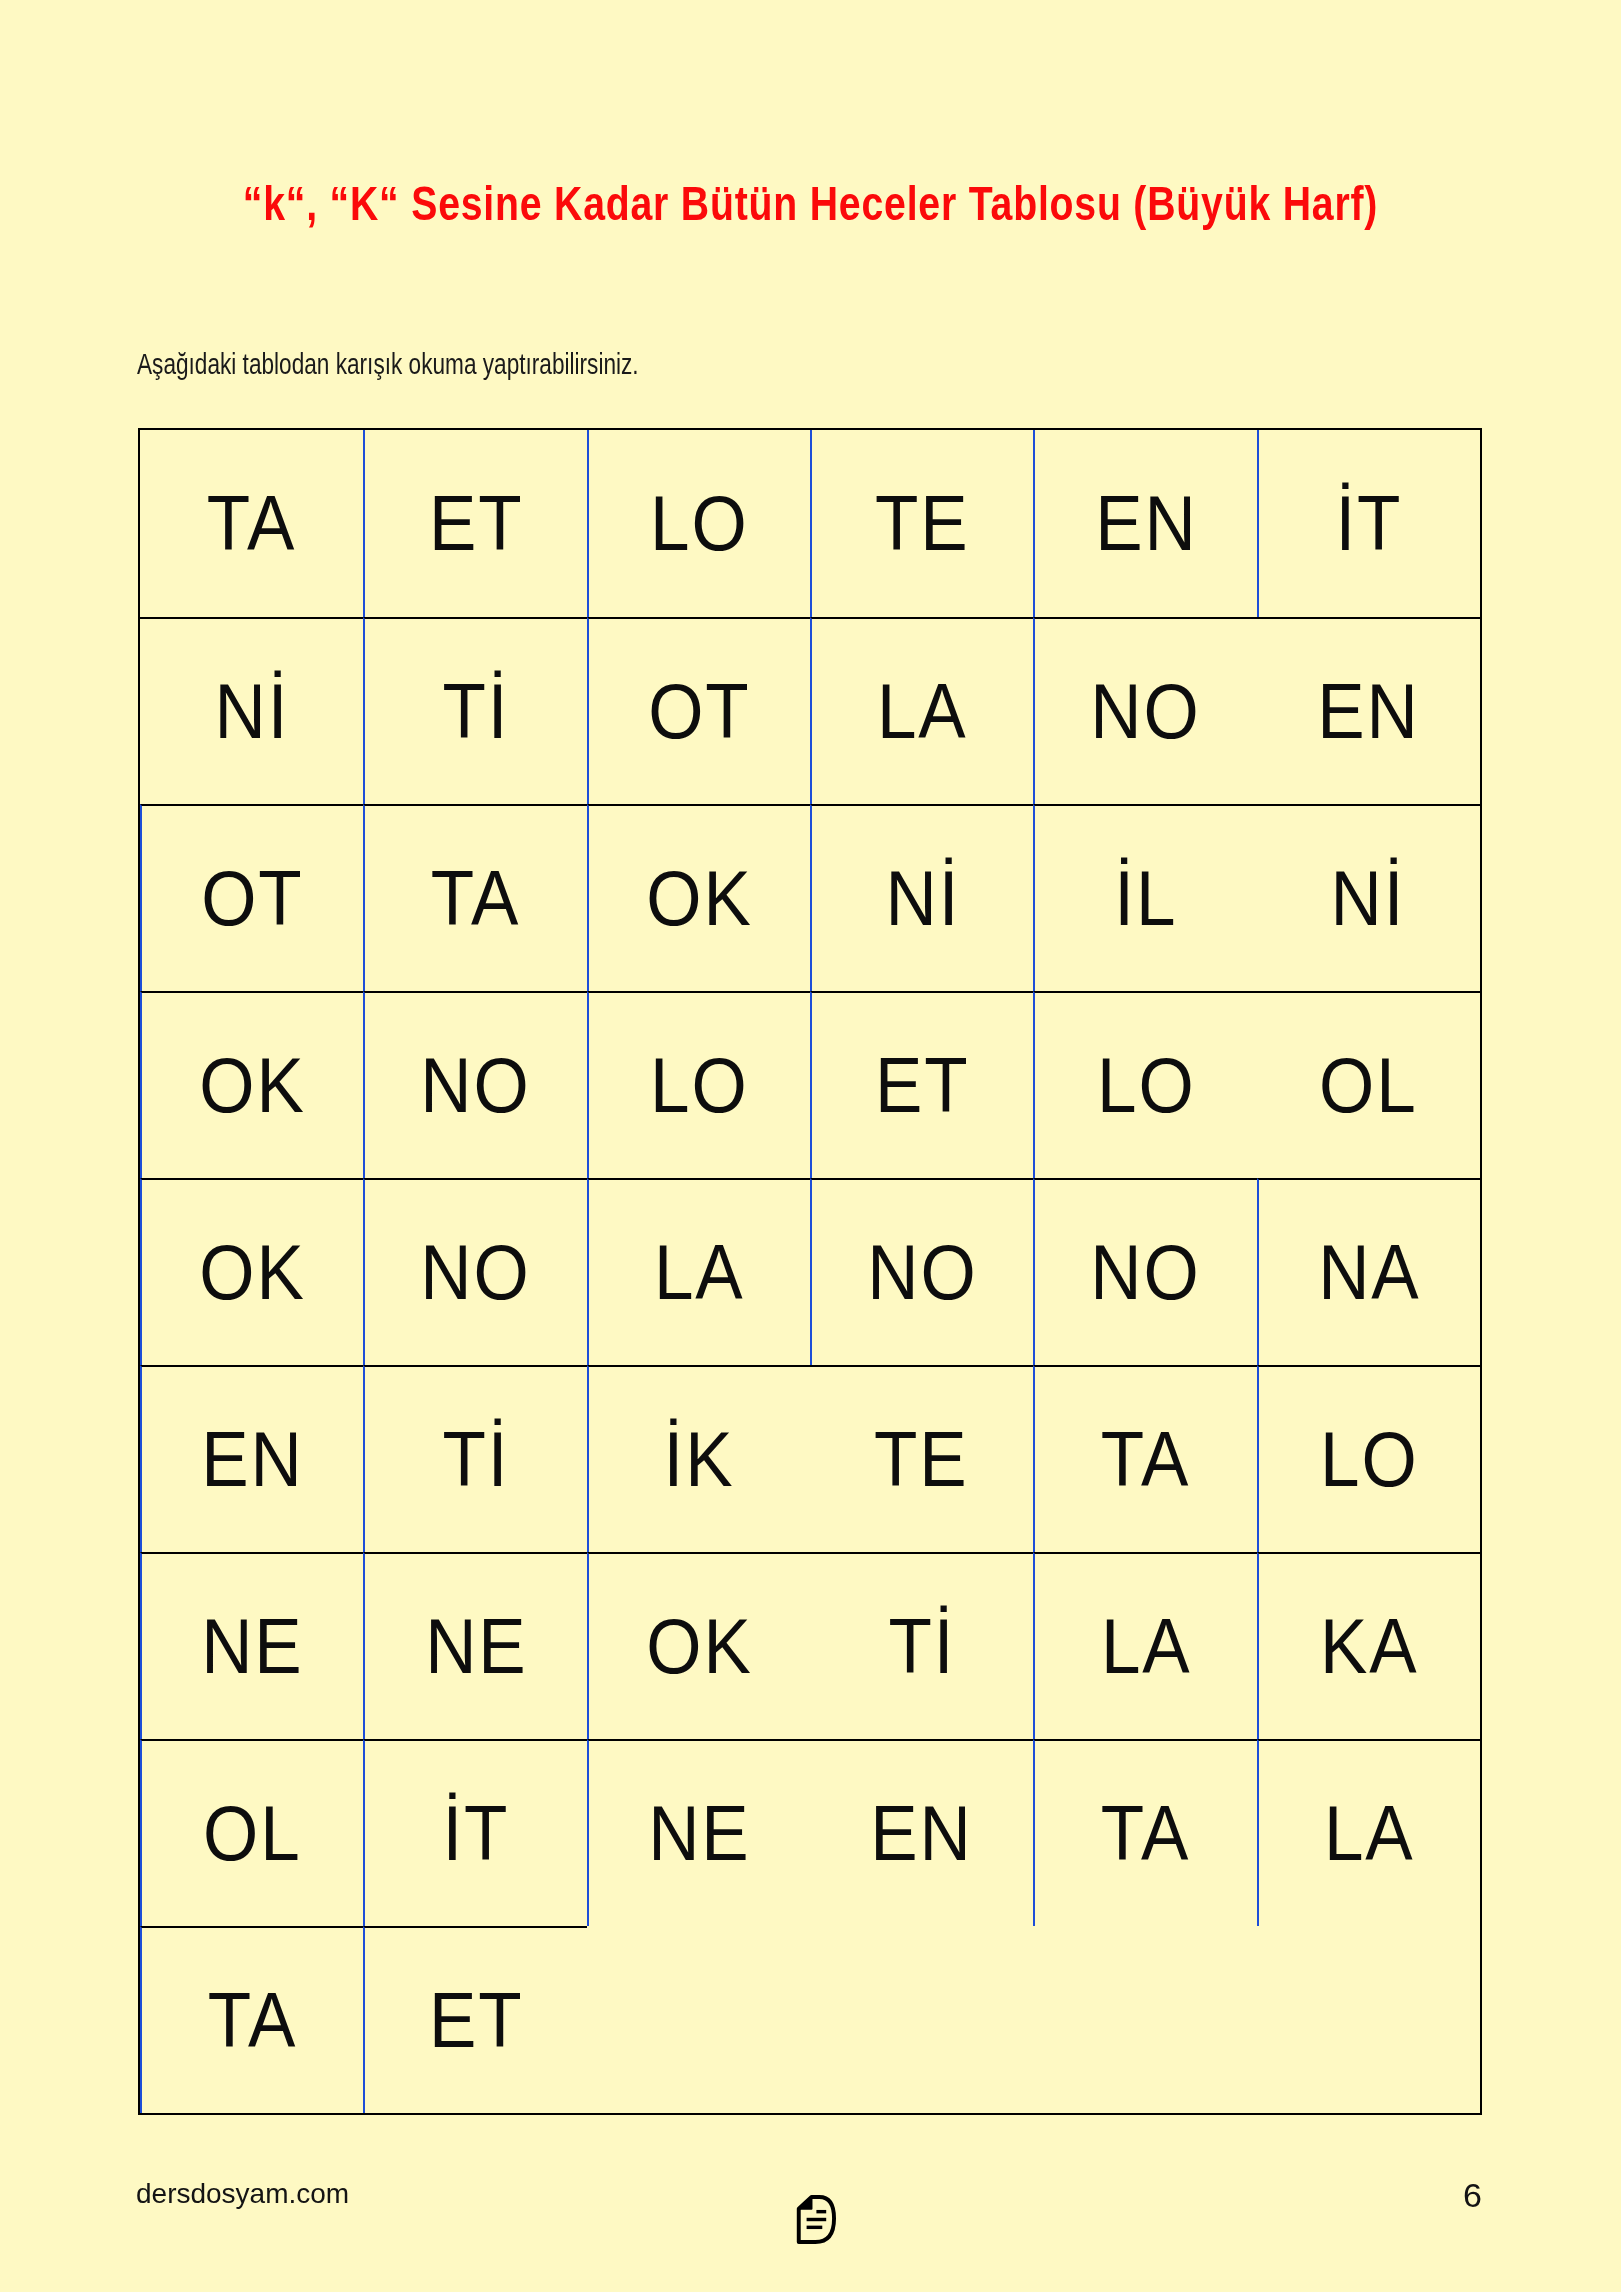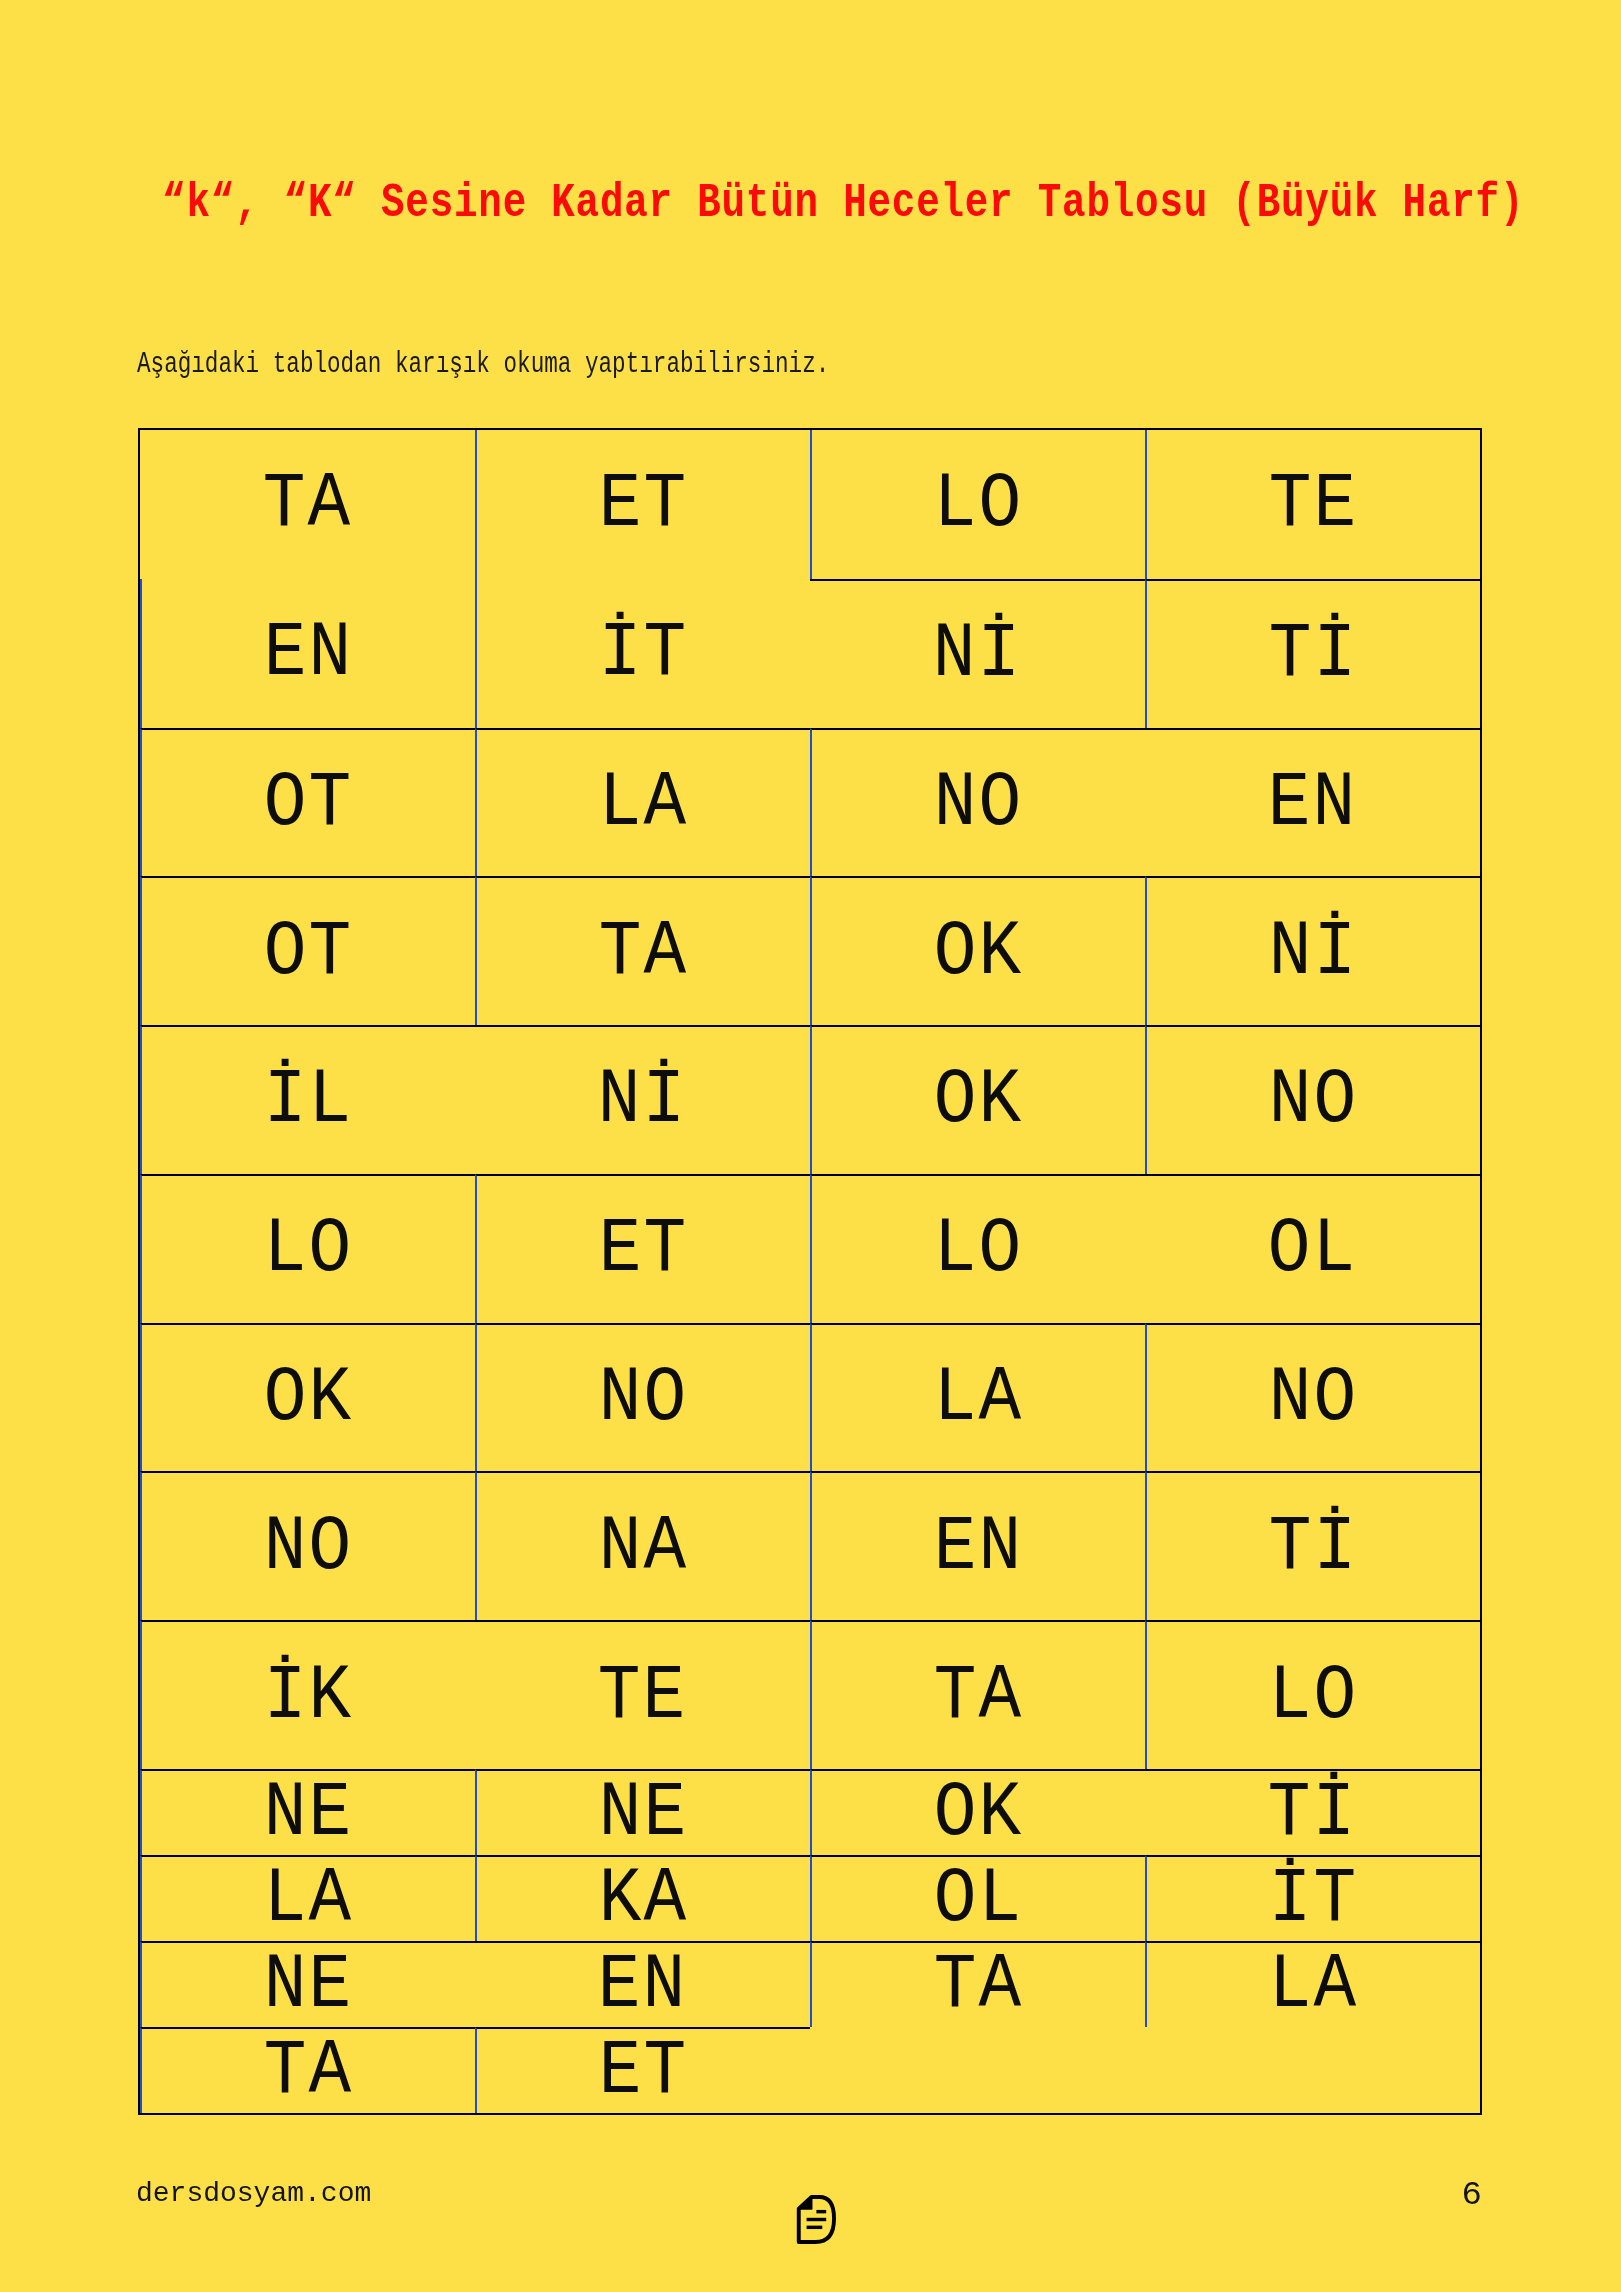--- a/index.html
+++ b/index.html
@@ -5,22 +5,22 @@
   html, body {
     margin: 0;
     padding: 0;
     background: #e8e8e8;
   }
   .page {
     position: relative;
     width: 1621px;
     height: 2293px;
     margin: 0 auto;
-    background: #fde047;
-    font-family: Liberation Mono, monospace;
+    background: #fef9c3;
+    font-family: Liberation Sans, sans-serif;
     color: #111111;
     overflow: hidden;
   }
 
   
   .title {
     position: absolute;
     top: 174px;
     left: 0;
     width: 1621px;
@@ -52,21 +52,21 @@
   
   .grid {
     position: absolute;
     left: 138px;
     top: 428px;
     width: 1344px;
     height: 1687px;
     box-sizing: border-box;
     border: 2.9px solid #000000;
     display: grid;
-    grid-template-columns: repeat(4, 1fr);
+    grid-template-columns: repeat(6, 1fr);
     grid-template-rows: repeat(9, 1fr);
   }
   .cell {
     box-sizing: border-box;
     border-left: 2px solid #1d4ed8;
     border-top: 2.9px solid #000000;
     display: flex;
     align-items: center;
     justify-content: center;
   }

